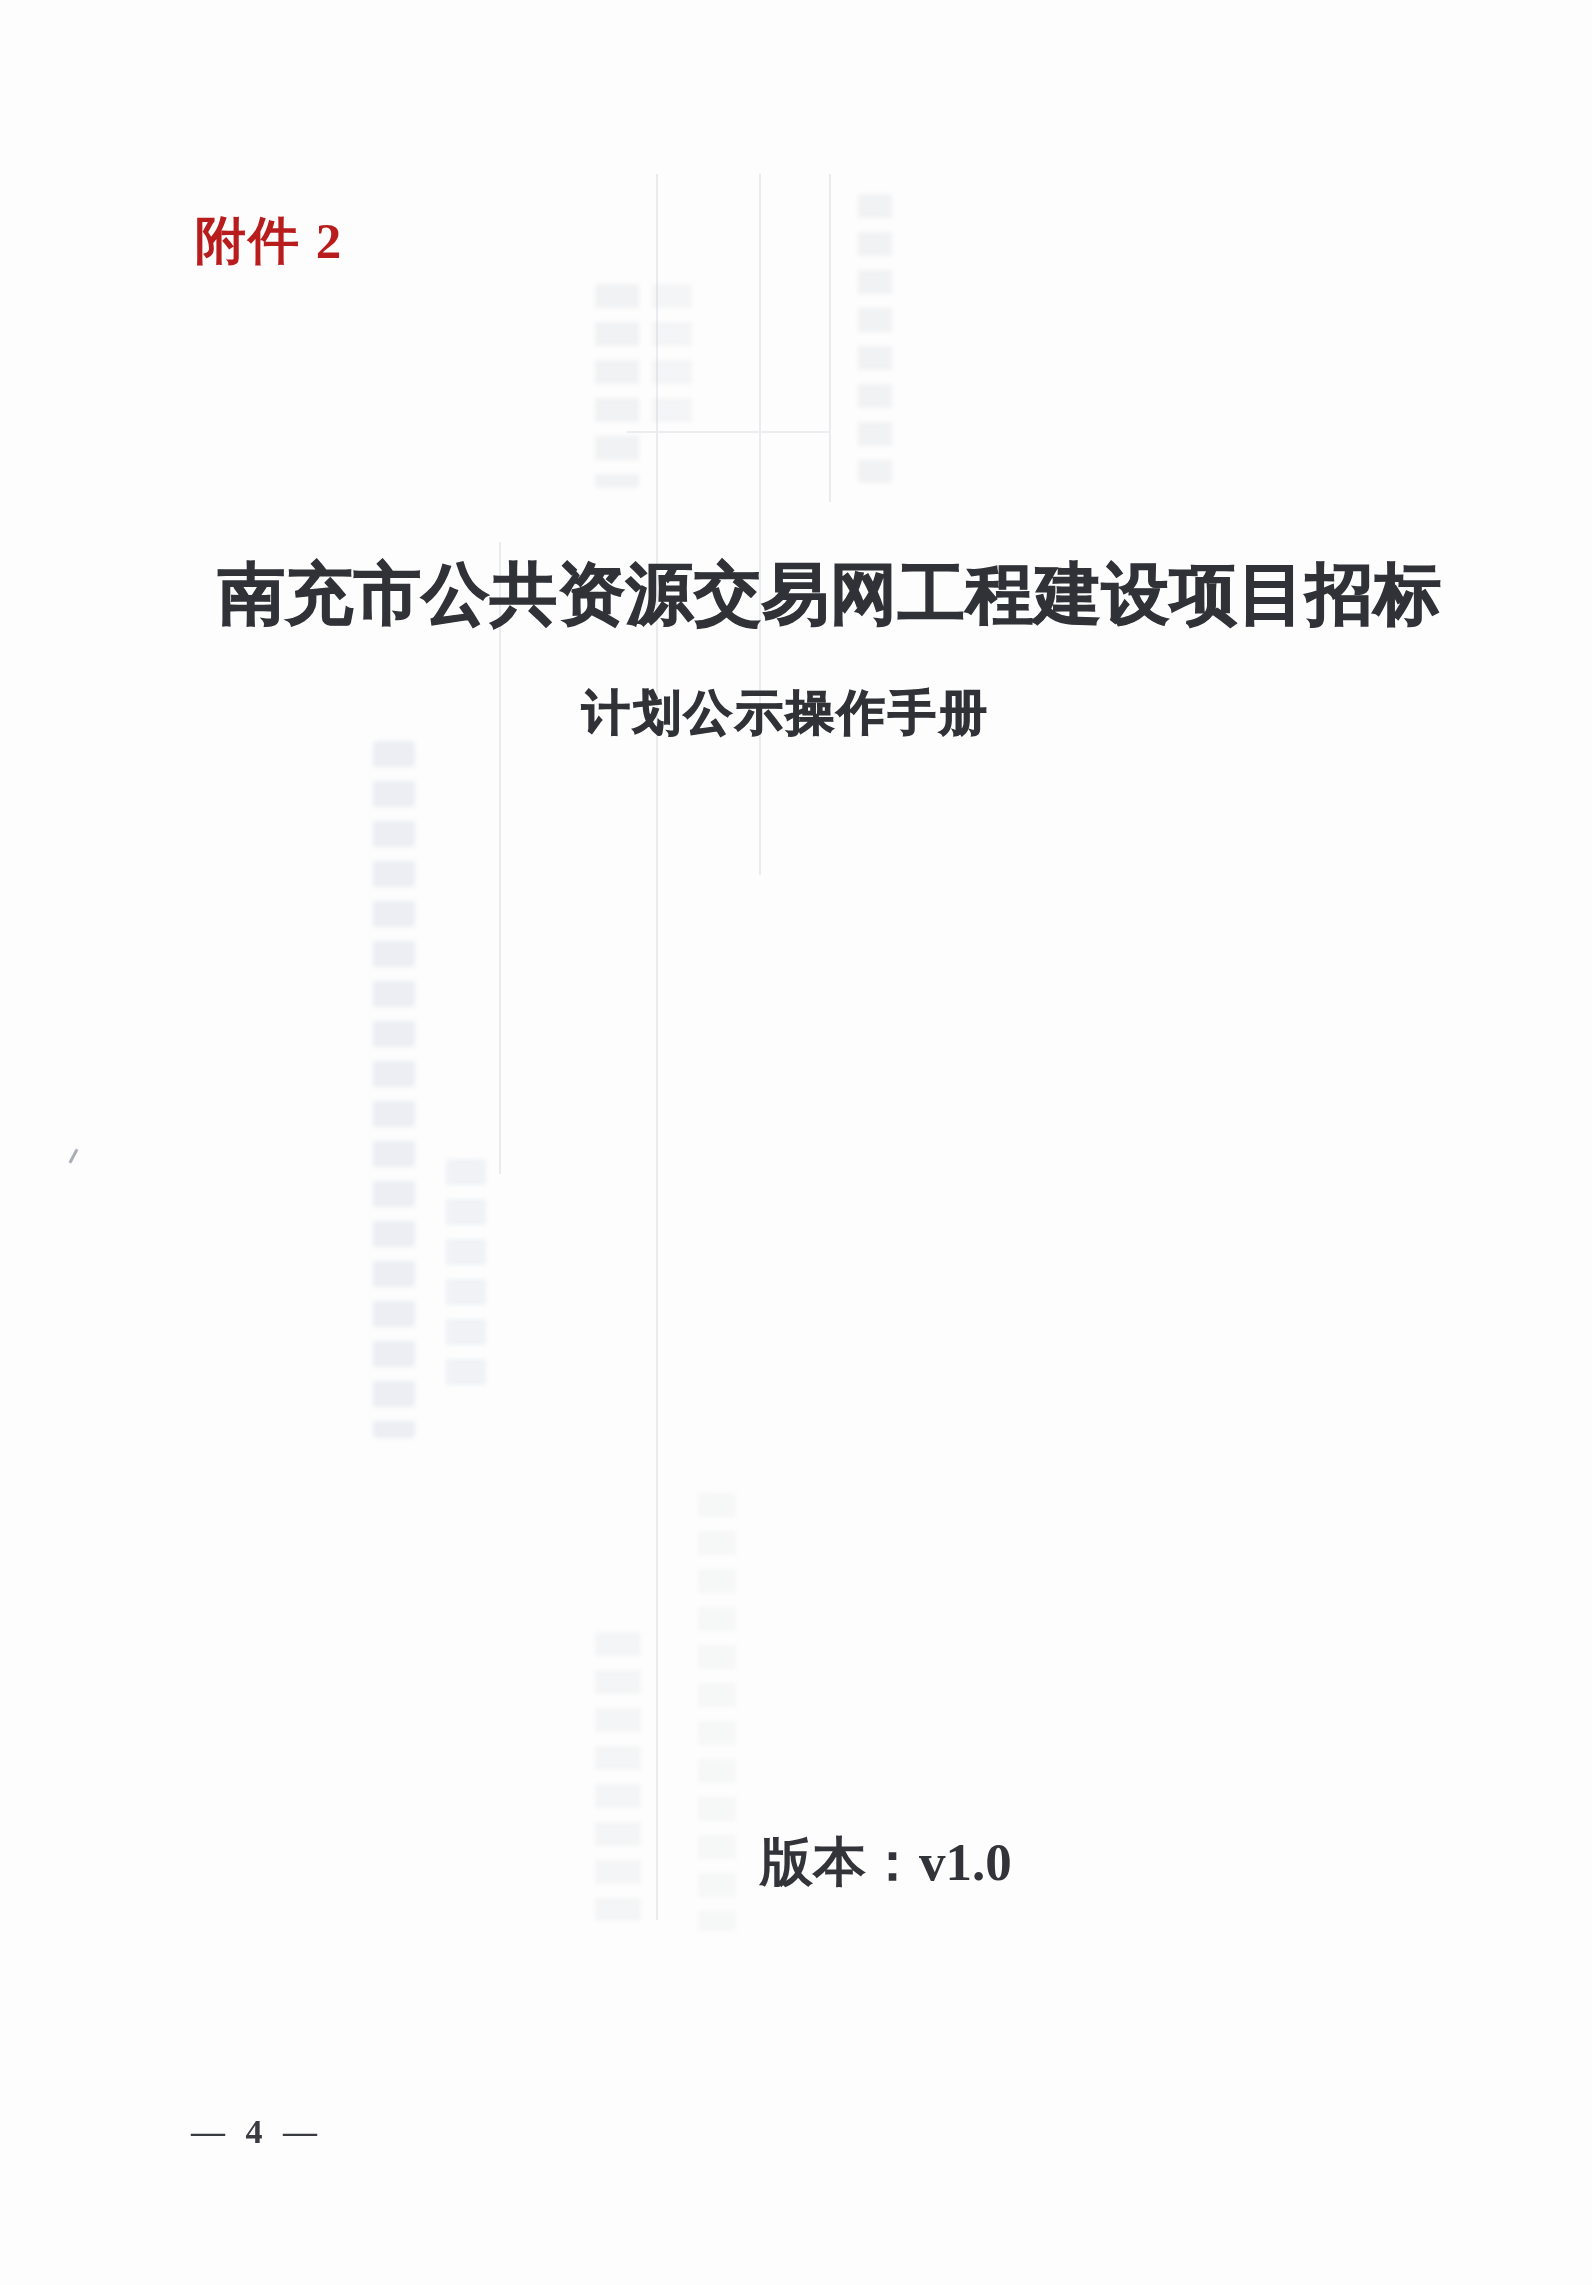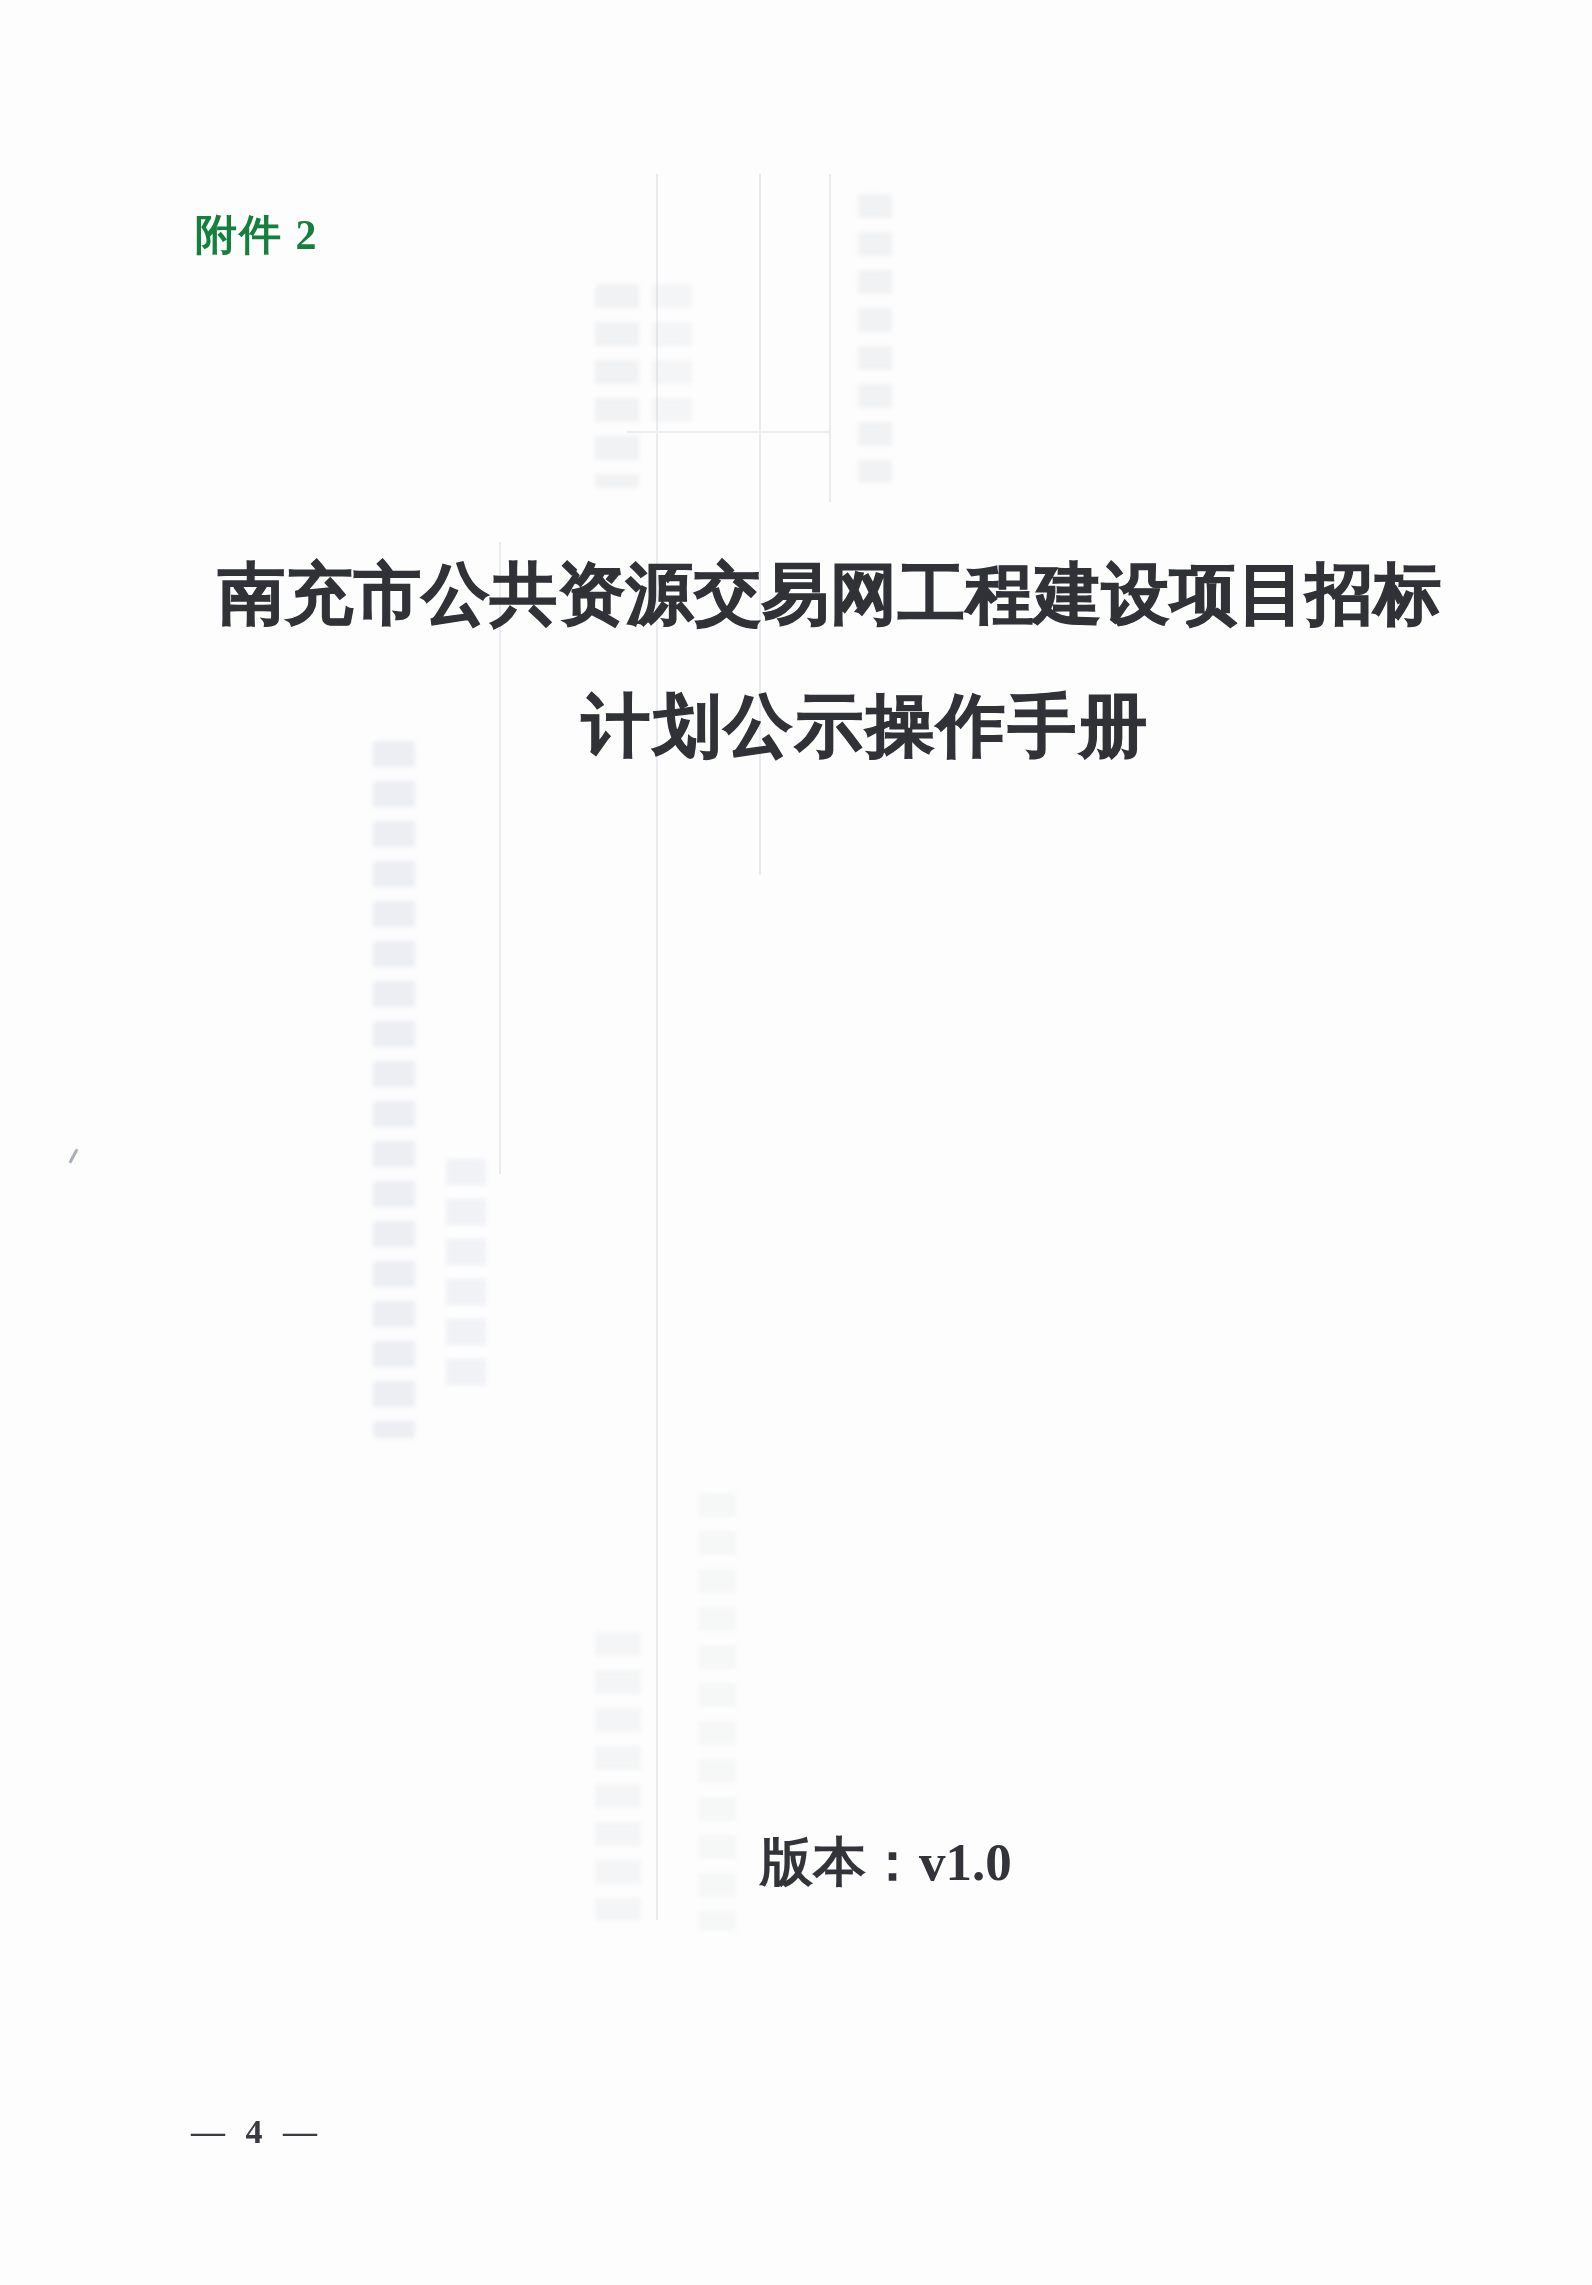--- a/index.html
+++ b/index.html
@@ -10,43 +10,43 @@
     background: #fdfdfd;
     overflow: hidden;
     font-family: "Liberation Sans", sans-serif;
   }
 
   
   .attachment-label {
     position: absolute;
     left: 195px;
     top: 207px;
-    font-size: 42px;
+    font-size: 51px;
     font-weight: bold;
-    color: #15803d;
+    color: #b91c1c;
     font-family: "Liberation Serif", serif;
     letter-spacing: 2px;
     white-space: nowrap;
   }
   .title-line1 {
     position: absolute;
     left: 218px;
     top: 549px;
     font-size: 67px;
     font-weight: bold;
     color: #303237;
     letter-spacing: 1px;
     white-space: nowrap;
     -webkit-text-stroke: 1.2px #303237;
   }
   .title-line2 {
     position: absolute;
     left: 582px;
     top: 681px;
-    font-size: 68px;
+    font-size: 48px;
     font-weight: bold;
     color: #303237;
     letter-spacing: 3px;
     white-space: nowrap;
     -webkit-text-stroke: 1.2px #303237;
   }
   .version-line {
     position: absolute;
     left: 760px;
     top: 1827px;

